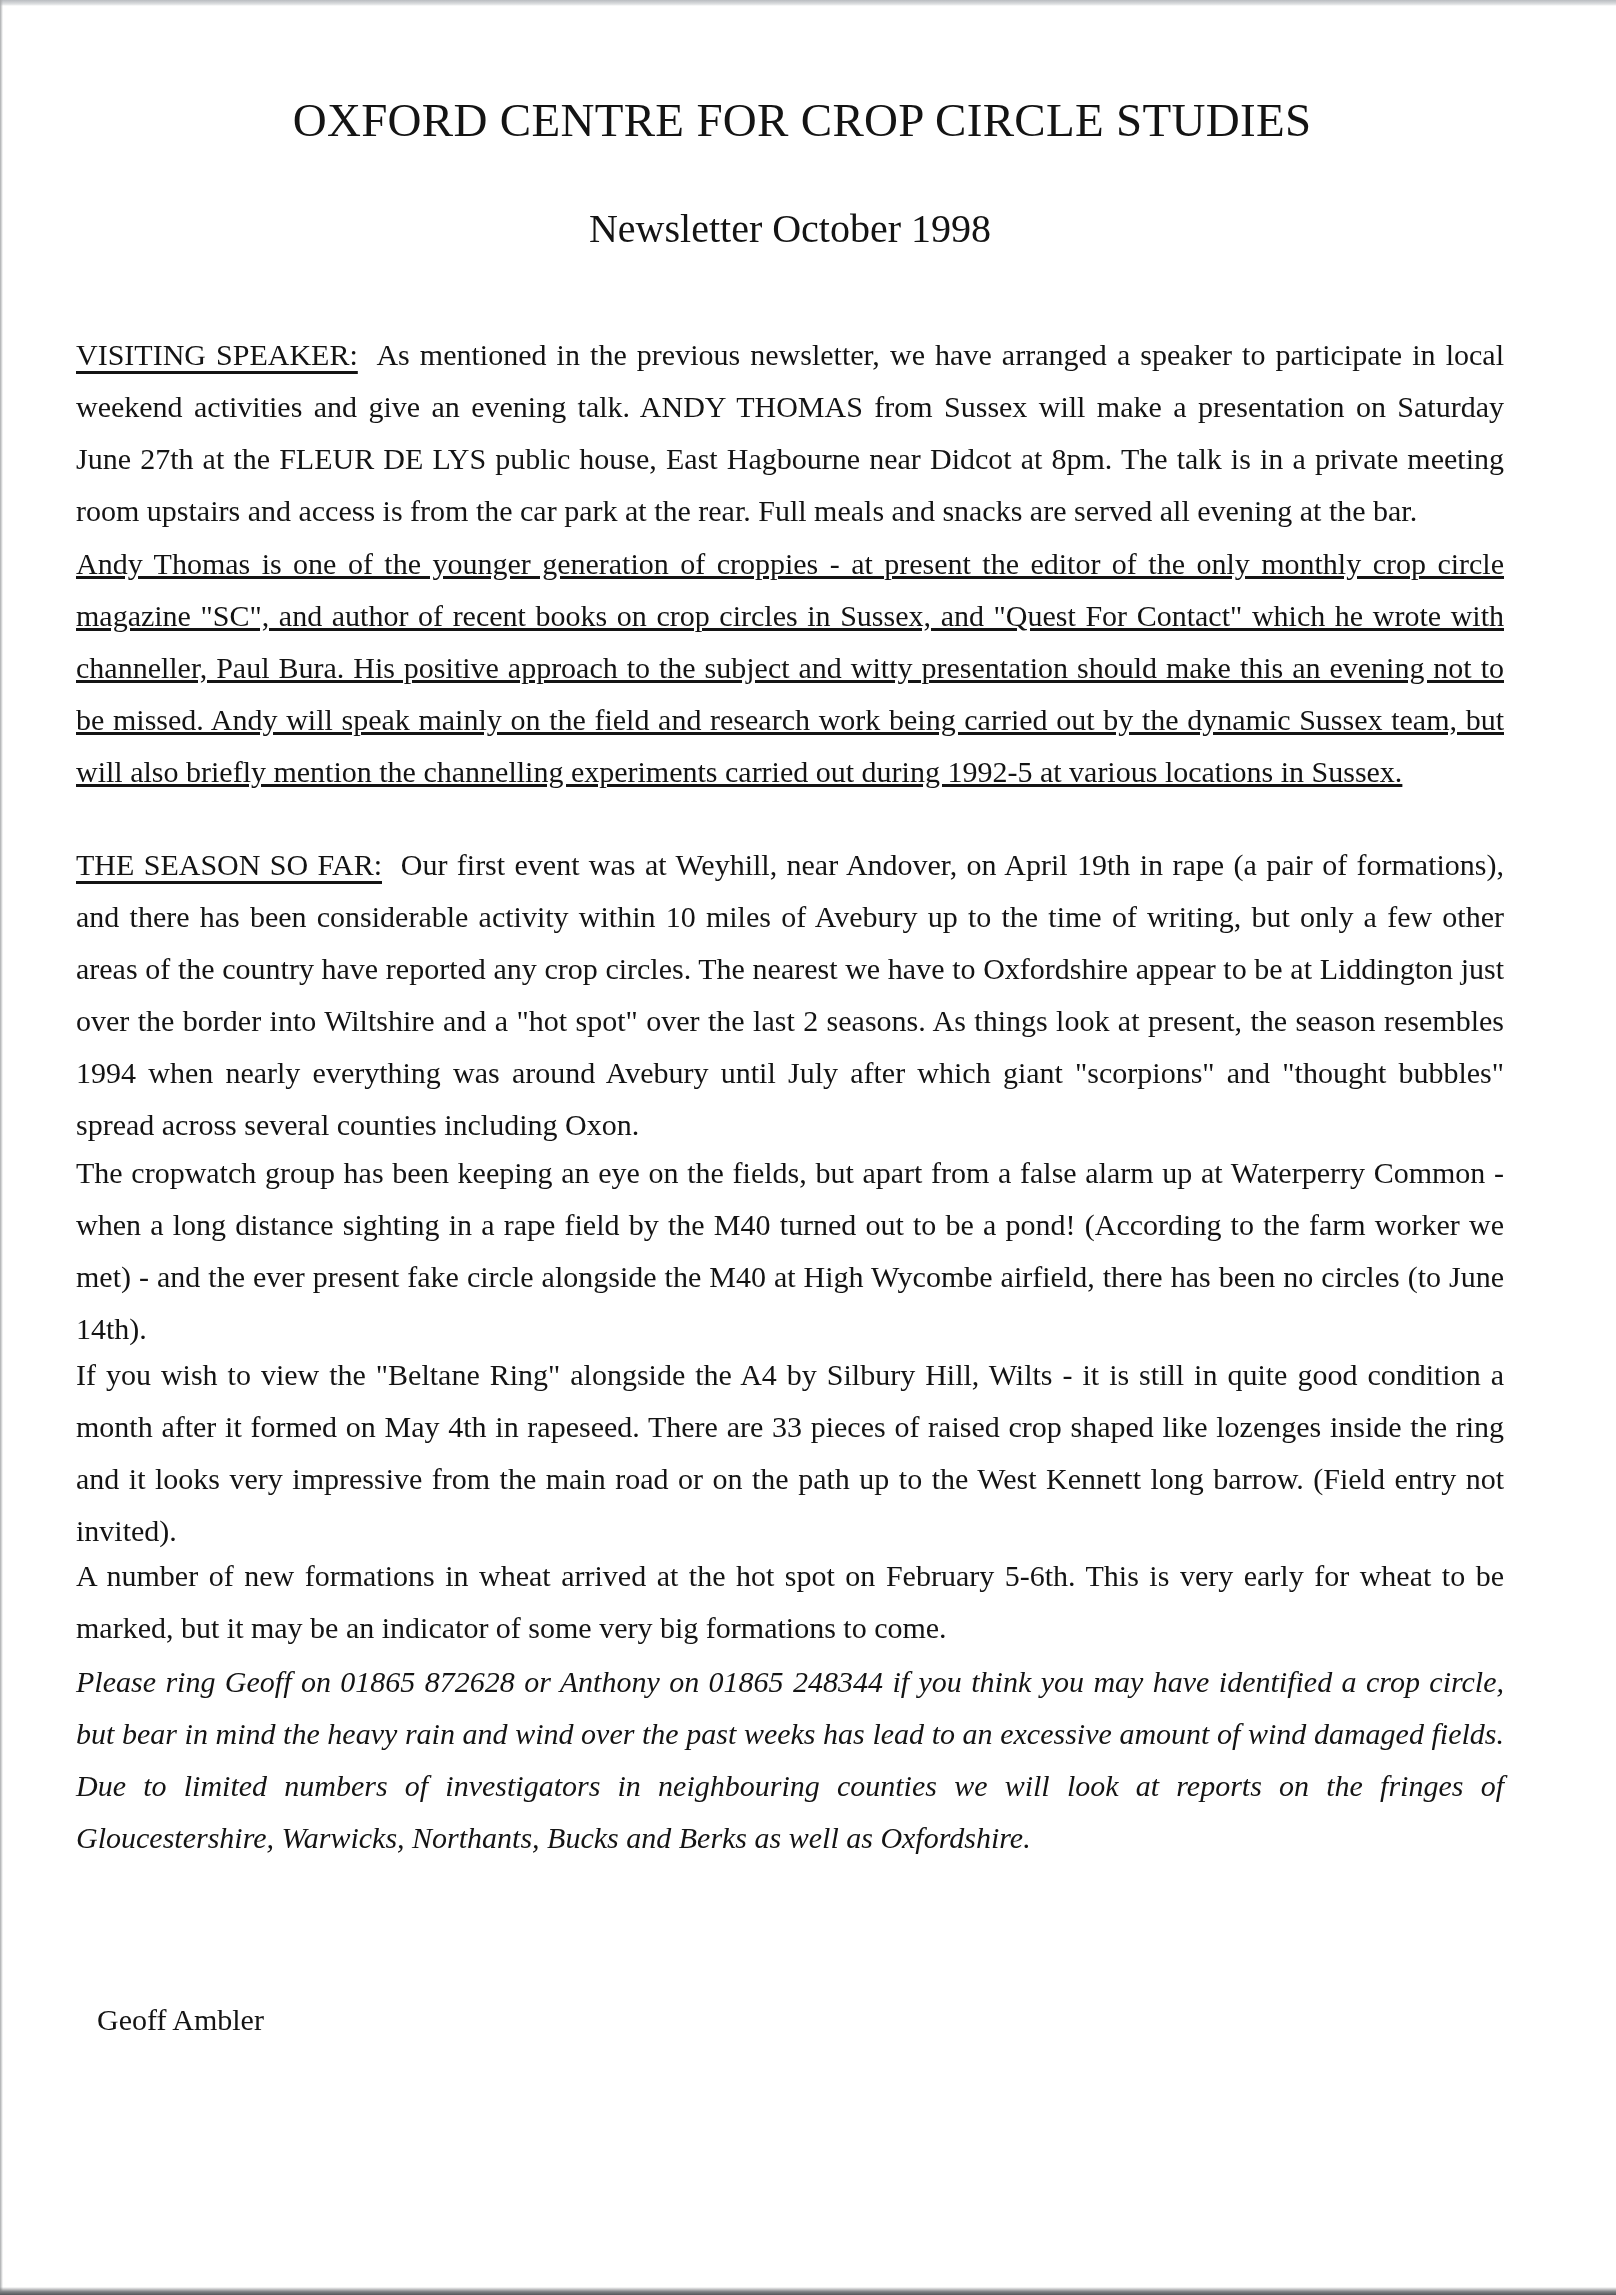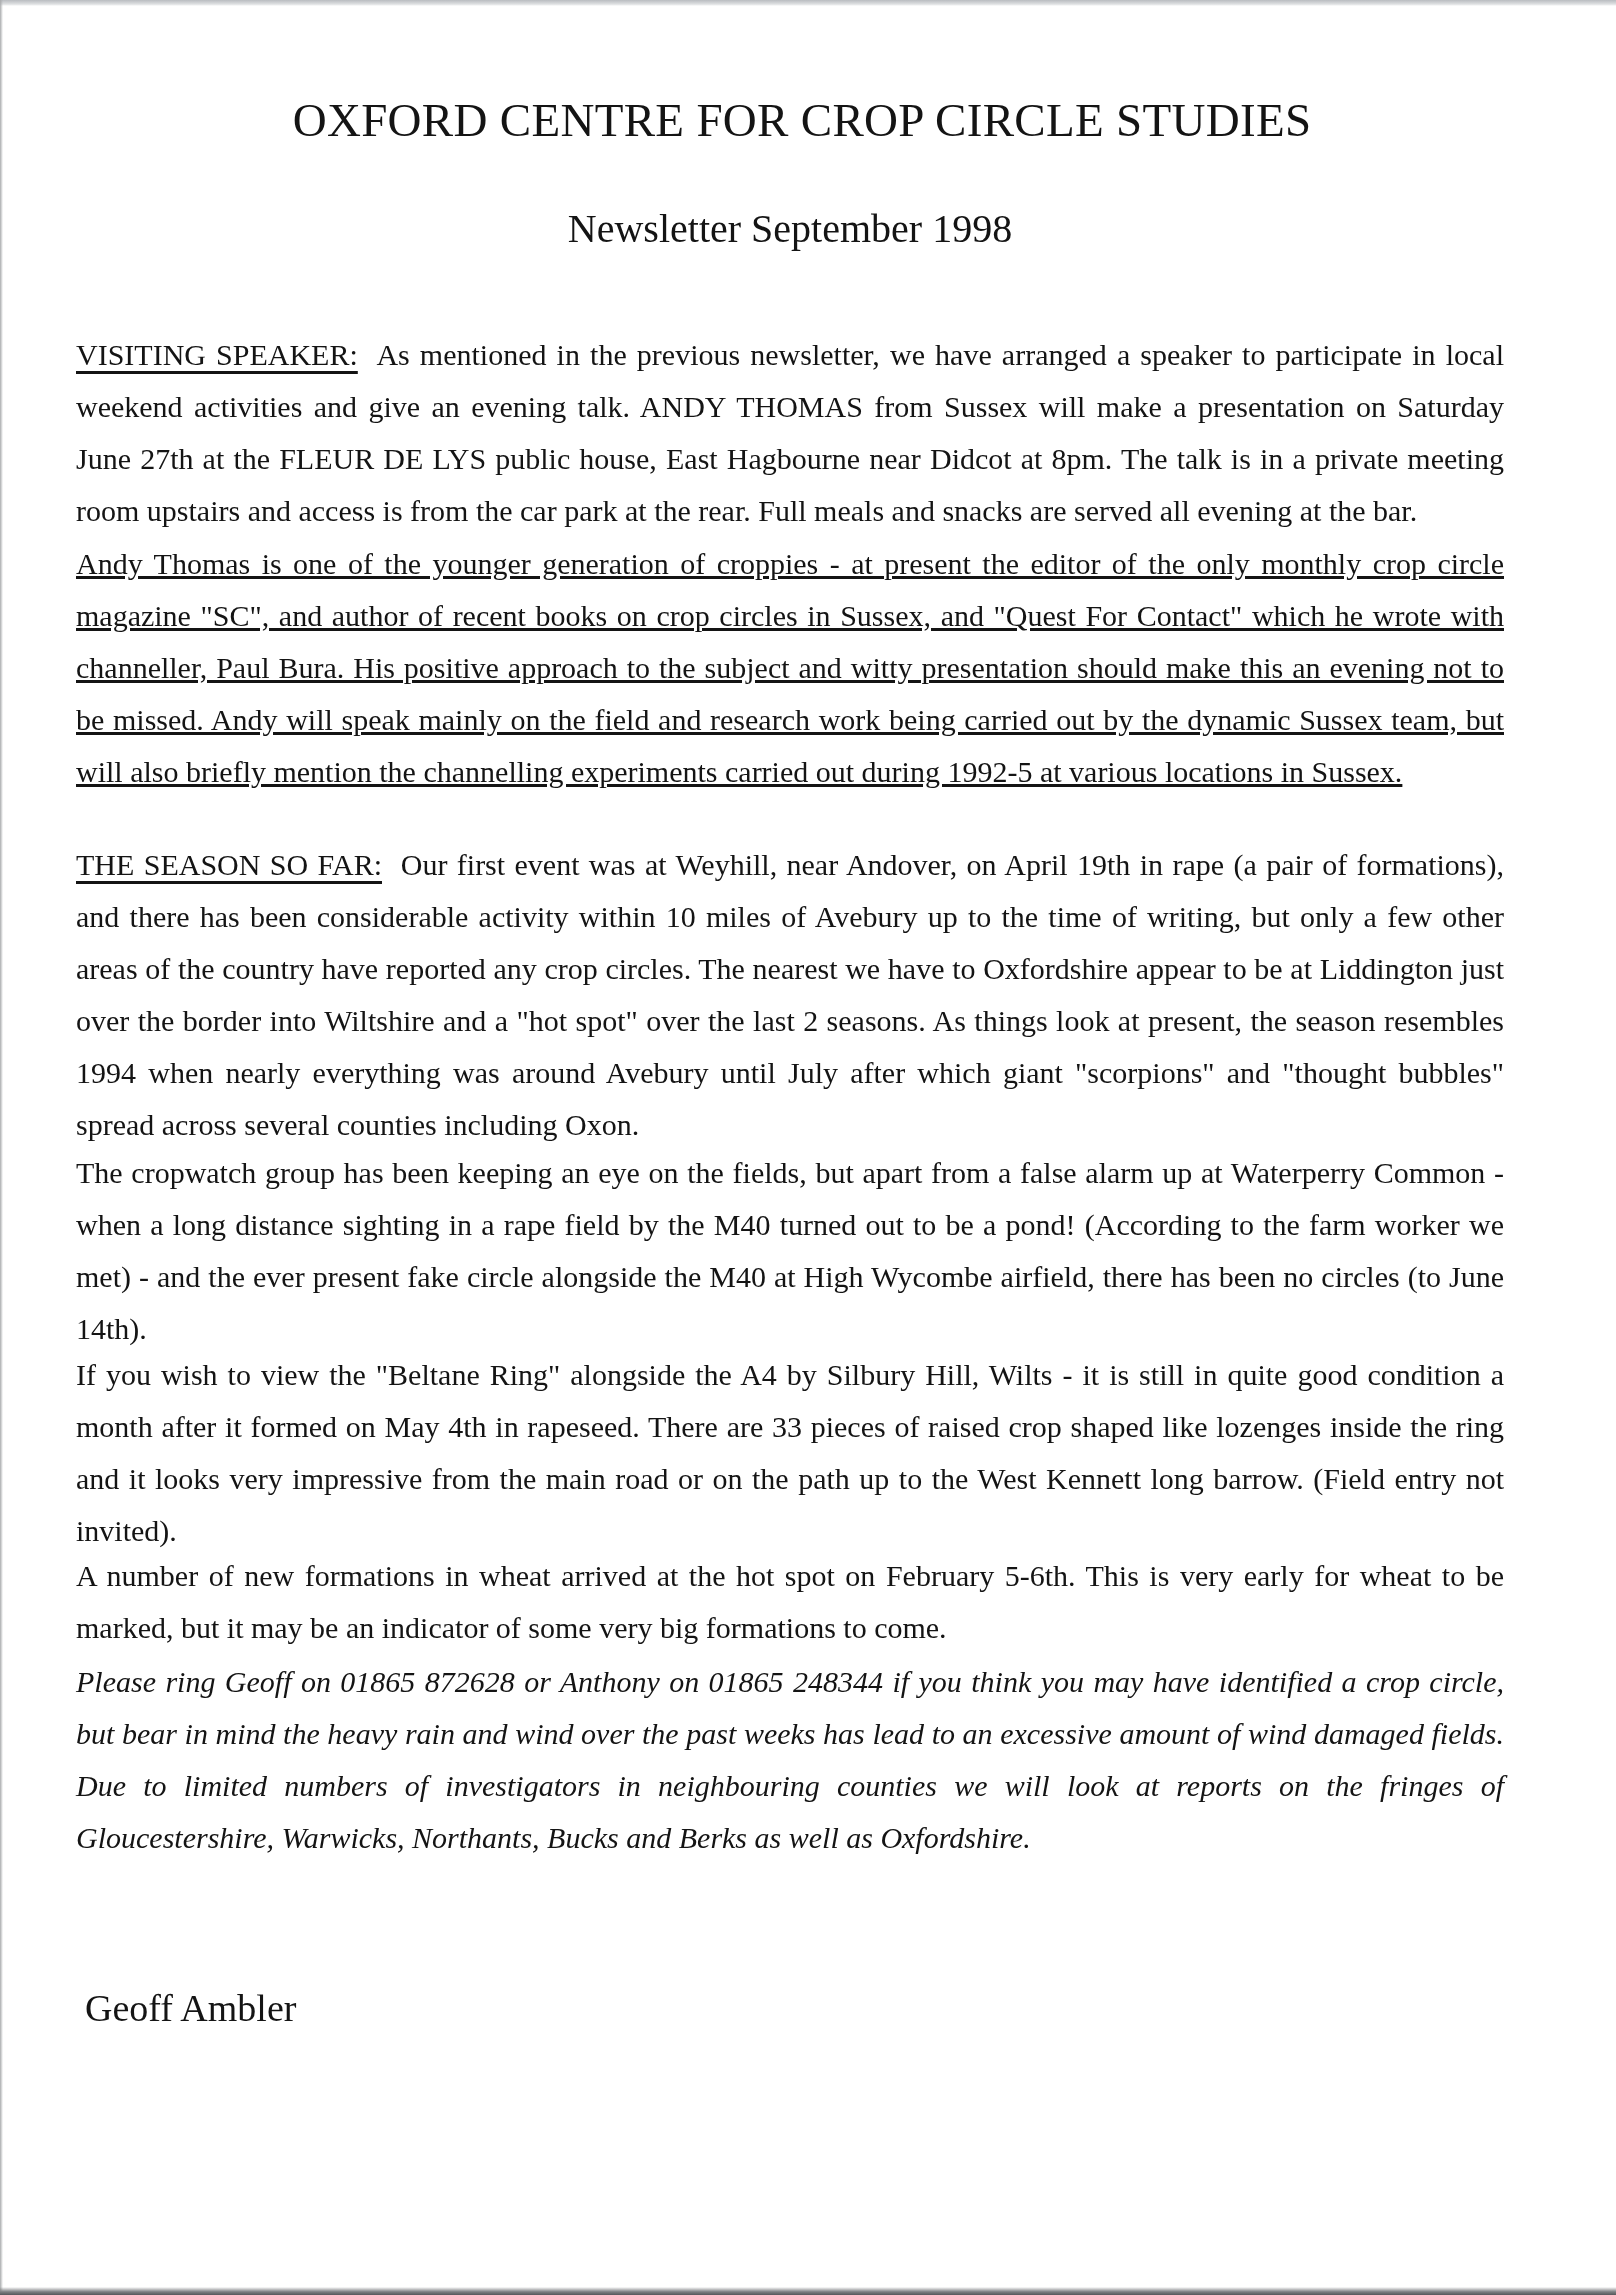--- a/index.html
+++ b/index.html
@@ -29,33 +29,33 @@
   .subtitle {
     position: absolute; left: 0; top: 209px; width: 1428px; text-align: center;
     font-size: 40px; line-height: 1; margin: 0; font-weight: normal;
   }
   .para {
     position: absolute; left: 0; width: 1428px; margin: 0;
     font-size: 30px; line-height: 52px; text-align: justify;
   }
   .heading-label { text-decoration: underline; text-decoration-thickness: 2.6px; text-underline-offset: 5.9px; }
   .sig {
-    position: absolute; left: 9px; top: 1989px; font-size: 38px; line-height: 38px; margin: 0;
+    position: absolute; left: 9px; top: 1989px; font-size: 30px; line-height: 38px; margin: 12px;
   }
 </style>
 </head>
 <body>
 
 <div class="scan-top-edge"></div>
 <div class="scan-left-edge"></div>
 <div class="scan-bottom-edge"></div>
 
 <div class="page">
   <h1 class="title">OXFORD CENTRE FOR CROP CIRCLE STUDIES</h1>
-  <h2 class="subtitle">Newsletter September 1998</h2>
+  <h2 class="subtitle">Newsletter October 1998</h2>
 
   <p class="para" style="top:329px;">
     <span class="heading-label">VISITING SPEAKER:</span>&nbsp;
     <span>As mentioned in the previous newsletter, we have arranged a speaker to participate in local weekend activities and give an evening talk.  ANDY THOMAS from Sussex will make a presentation on Saturday June 27th at the FLEUR DE LYS public house, East Hagbourne near Didcot at 8pm.  The talk is in a private meeting room upstairs and access is from the car park at the rear.  Full meals and snacks are served all evening at the bar.</span>
   </p>
 
   <p class="para" style="top:538px;text-decoration:underline;">
     <span>Andy Thomas is one of the younger generation of croppies - at present the editor of the only monthly crop circle magazine "SC", and author of recent books on crop circles in Sussex, and "Quest For Contact" which he wrote with channeller, Paul Bura.  His positive approach to the subject and witty presentation should make this an evening not to be missed.  Andy will speak mainly on the field and research work being carried out by the dynamic Sussex team, but will also briefly mention the channelling experiments carried out during 1992-5 at various locations in Sussex.</span>
   </p>
 

